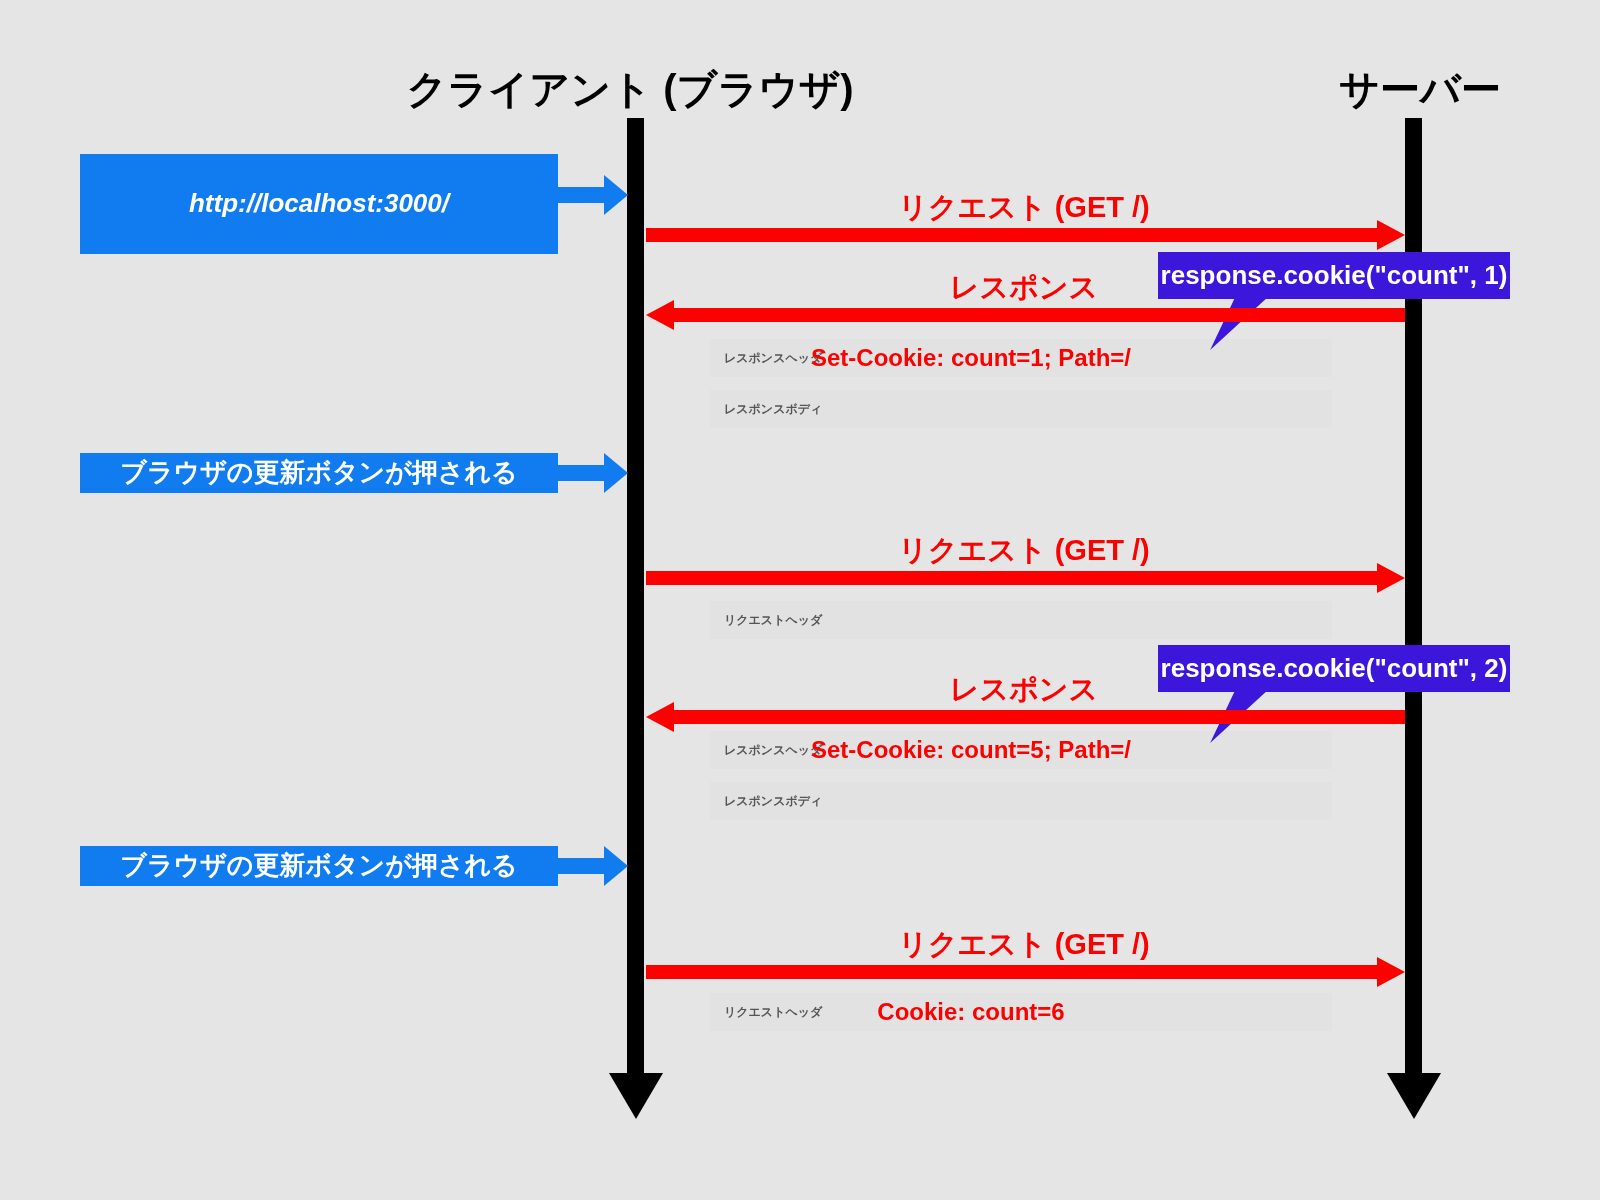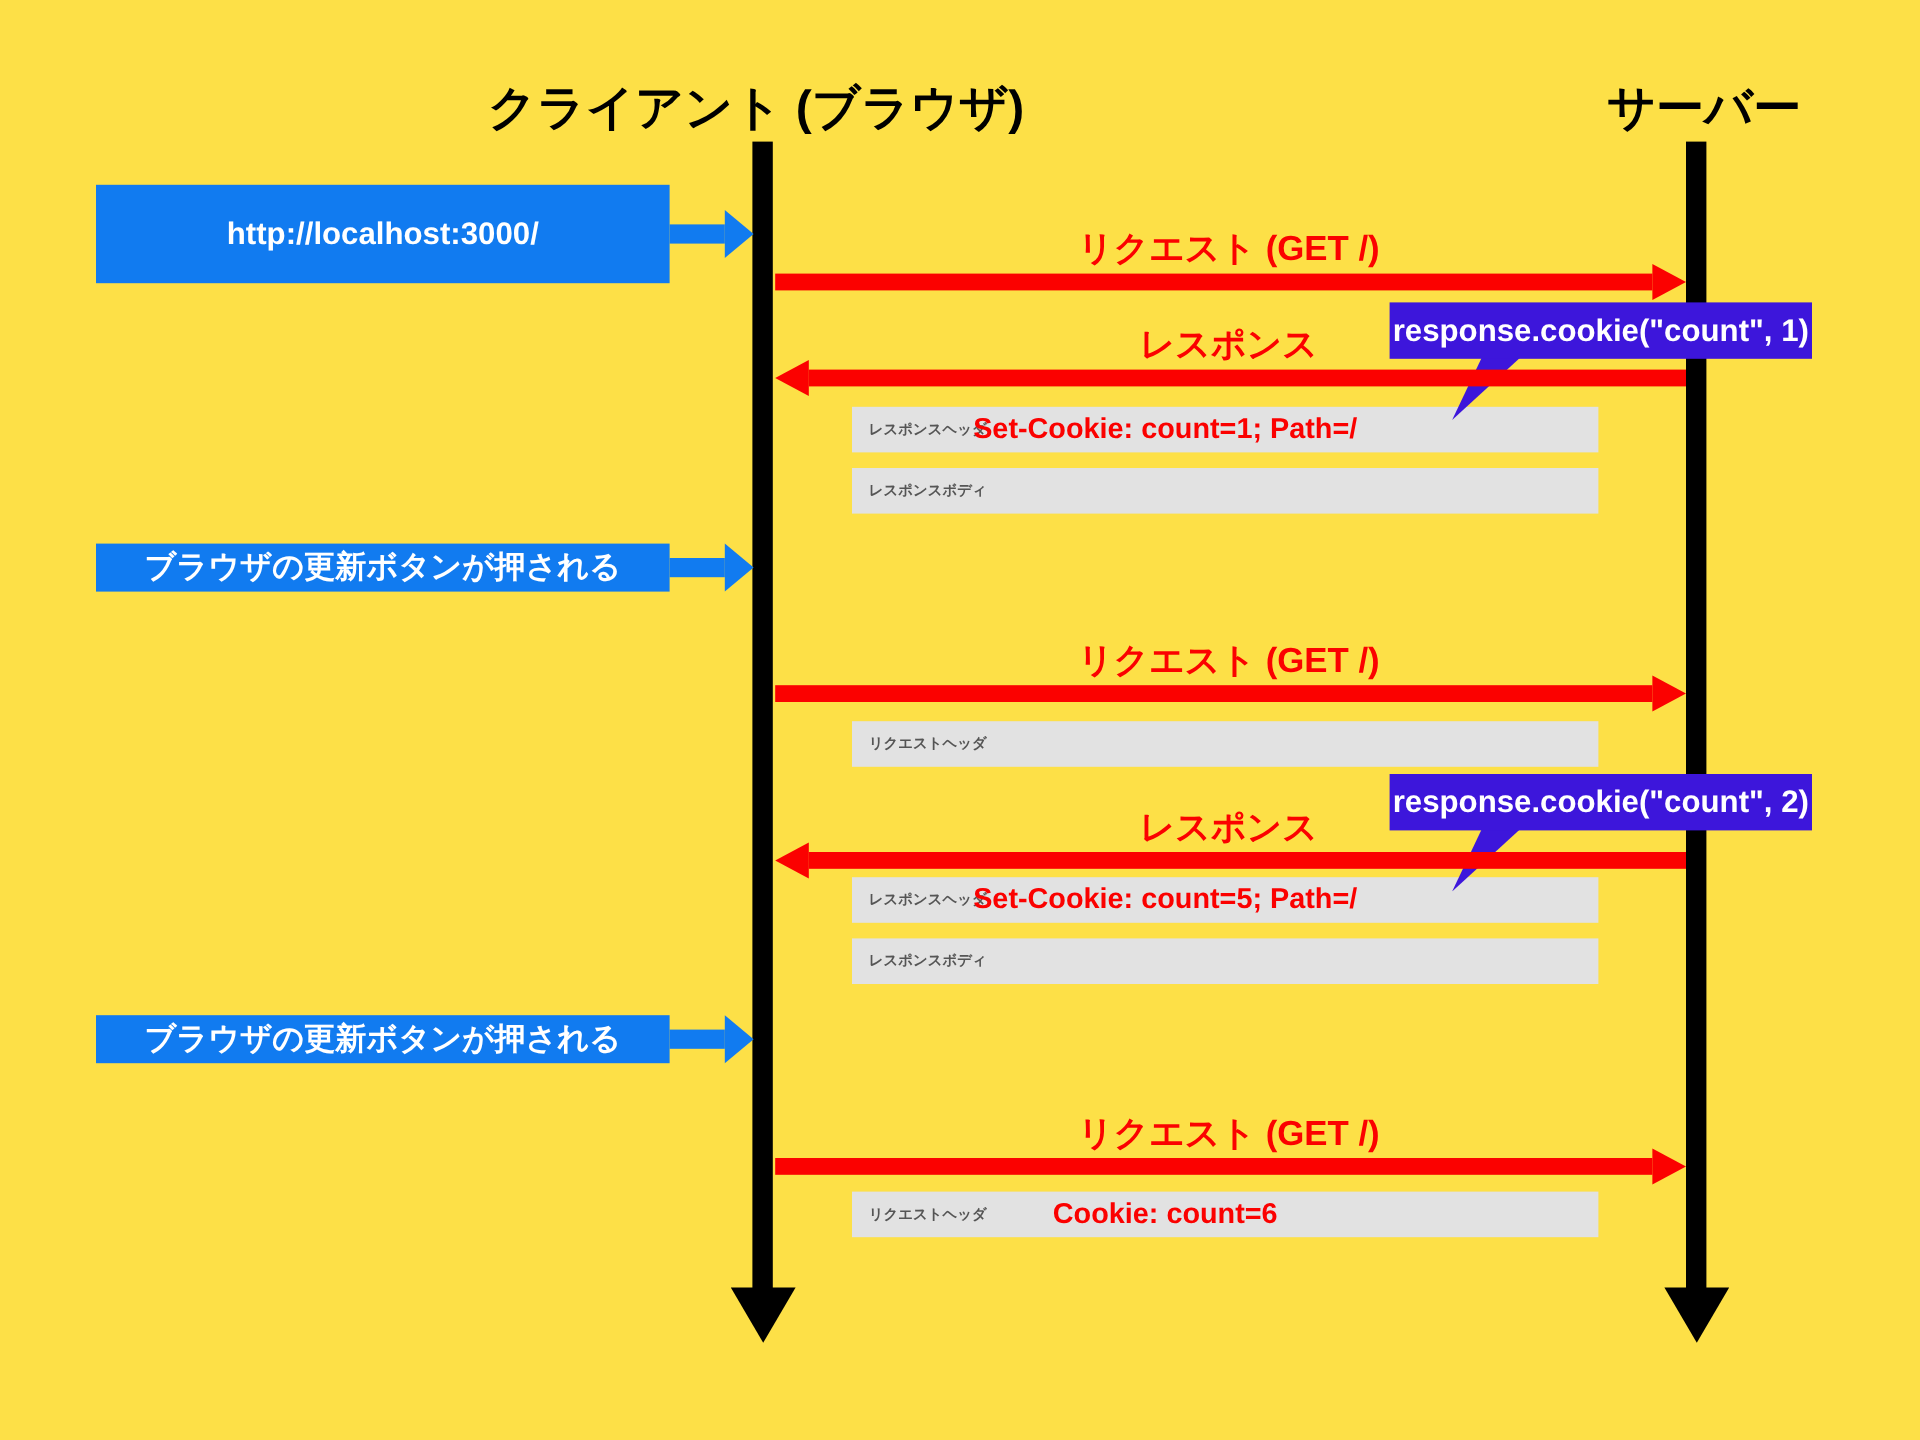--- a/index.html
+++ b/index.html
@@ -1,20 +1,20 @@
 <!DOCTYPE html>
 <html><head>
 <meta charset="utf-8">
 <style>
   html, body { margin: 0; padding: 0; background: #ffffff; }
   #canvas {
     position: relative;
     width: 1600px;
     height: 1200px;
-    background: #fde047;
+    background: #e5e5e5;
     overflow: hidden;
     font-family: "Liberation Sans", "DejaVu Sans", sans-serif;
   }
   .participant-title {
     position: absolute;
     transform: translateX(-50%);
     font-size: 40px;
     font-weight: bold;
     color: #000;
     white-space: nowrap;
@@ -159,21 +159,21 @@
 <div id="canvas">
 
   <div class="participant-title" style="top:62px; left:630px;">クライアント (ブラウザ)</div>
   <div class="participant-title" style="top:62px; left:1420px;">サーバー</div>
 
   <div class="lifeline" style="left:627px; top:118px; height:957px;"></div>
   <div class="lifeline-head" style="left:609px; top:1073px;"></div>
   <div class="lifeline" style="left:1405px; top:118px; height:957px;"></div>
   <div class="lifeline-head" style="left:1387px; top:1073px;"></div>
 
-  <div class="event-box" style="top:154px; height:82px;">
+  <div class="event-box" style="top:154px; height:100px;font-style:italic;">
     <span>http://localhost:3000/</span>
   </div>
   <div class="event-arrow-shaft" style="top:187px;"></div>
   <div class="event-arrow-head" style="top:175px;"></div>
 
   <div class="msg-label" style="top:188px;">リクエスト (GET /)</div>
   <div class="msg-shaft" style="left:646px; top:228px; width:731px;"></div>
   <div class="msg-head-right" style="left:1377px; top:220px;"></div>
 
   <div class="msg-label" style="top:268px;">レスポンス</div>

